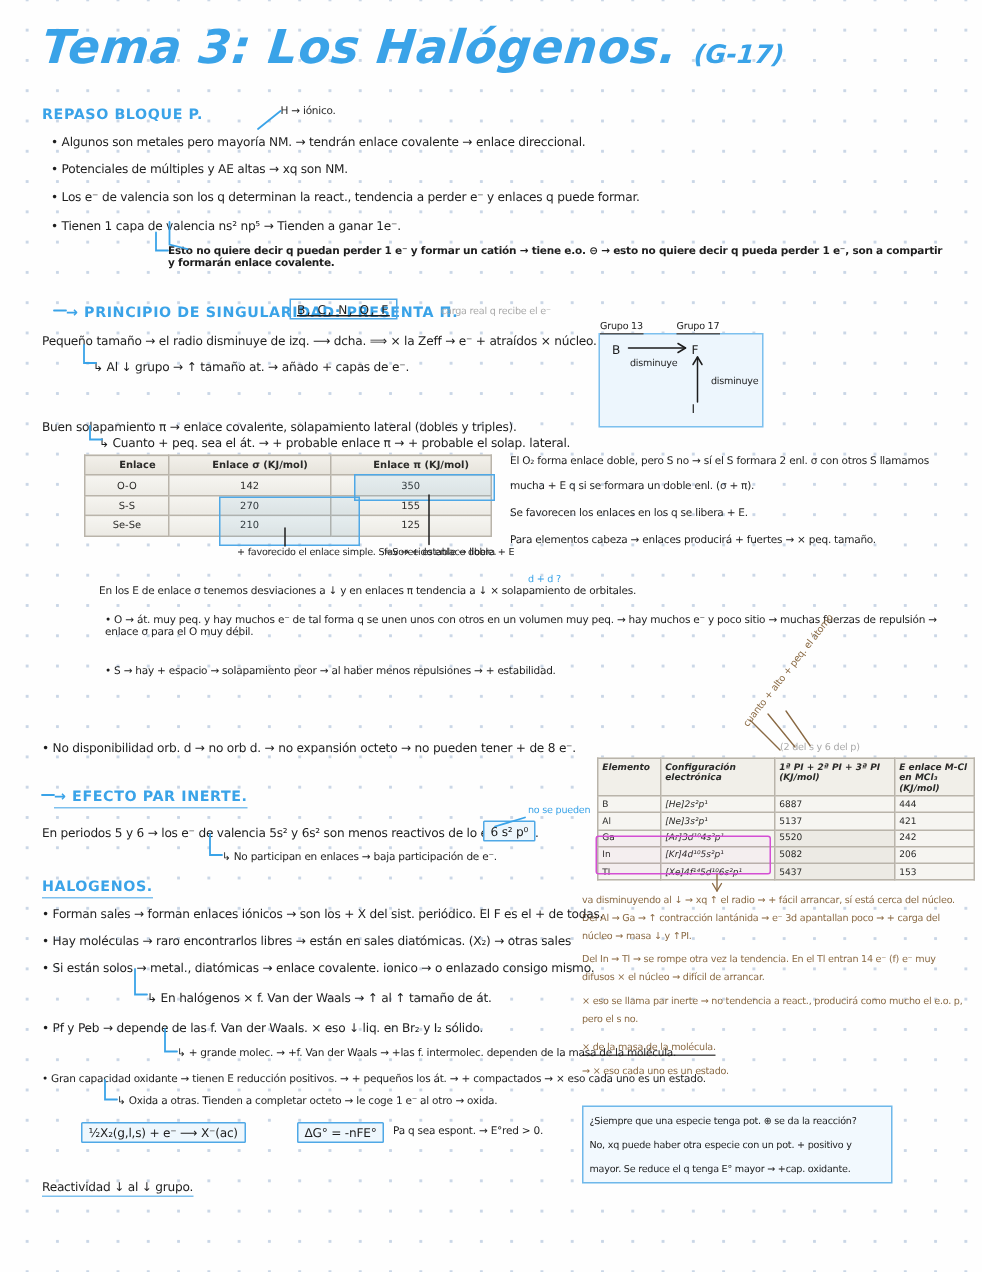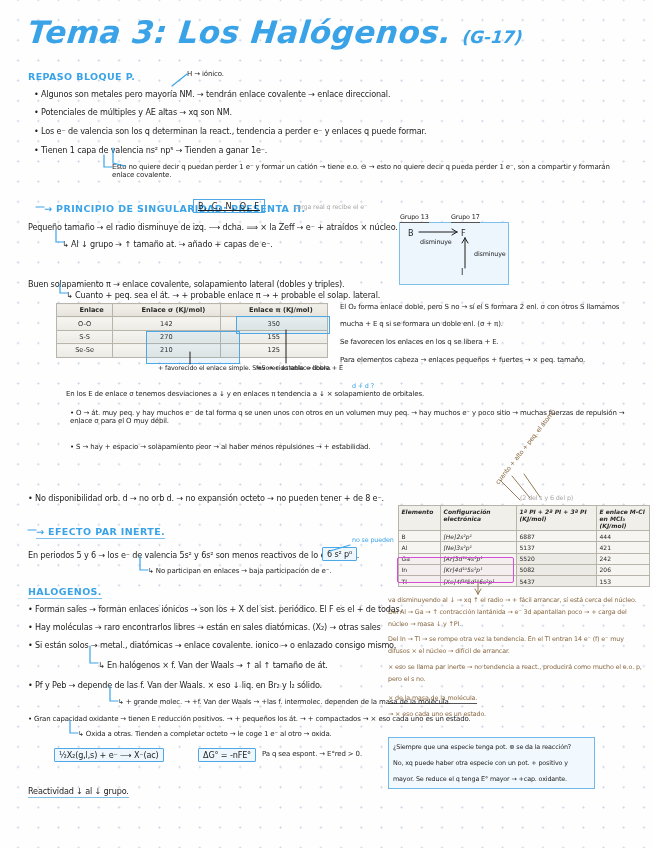--- a/index.html
+++ b/index.html
@@ -132,21 +132,21 @@
     <span class="sub">(G-17)</span>
   </div>
 
   <div class="hw h2" style="left:28px;top:71px;">REPASO BLOQUE P.</div>
   <div class="hw t7 black" style="left:187px;top:70px;">H → iónico.</div>
 
   <div class="hw t8 black" style="left:34px;top:89px;">• Algunos son metales pero mayoría NM. → tendrán enlace covalente → enlace direccional.</div>
   <div class="hw t8 black" style="left:34px;top:107px;">• Potenciales de múltiples y AE altas → xq son NM.</div>
   <div class="hw t8 black" style="left:34px;top:126px;">• Los e⁻ de valencia son los q determinan la react., tendencia a perder e⁻ y enlaces q puede formar.</div>
   <div class="hw t8 black" style="left:34px;top:145px;">• Tienen 1 capa de valencia ns² np⁵ → Tienden a ganar 1e⁻.</div>
-  <div class="hw t7 black" style="left:112px;top:163px;max-width:520px;white-space:normal;width:520px;">Esto no quiere decir q puedan perder 1 e⁻ y formar un catión → tiene e.o. ⊖ → esto no quiere decir q pueda perder 1 e⁻, son a compartir y formarán enlace covalente.</div>
+  <div class="hw t7 black" style="left:112px;top:163px;max-width:520px;white-space:normal;width:520px;font-weight:bold;">Esto no quiere decir q puedan perder 1 e⁻ y formar un catión → tiene e.o. ⊖ → esto no quiere decir q pueda perder 1 e⁻, son a compartir y formarán enlace covalente.</div>
 
   <div class="hw h2" style="left:44px;top:203px;">→ Principio de singularidad: presenta π.</div>
   <div class="hw t8 black boxed-plain" style="left:193px;top:199px;letter-spacing:1px;">B, C, N, O, F</div>
   <div class="hw t65 grey" style="left:294px;top:203px;text-align:right;">carga real q recibe el e⁻</div>
 
   <div class="hw t8 black" style="left:28px;top:222px;">Pequeño tamaño → el radio disminuye de izq. ⟶ dcha. ⟹ × la Zeff → e⁻ + atraídos × núcleo.</div>
   <div class="hw t8 black" style="left:62px;top:239px;">↳ Al ↓ grupo → ↑ tamaño at. → añado + capas de e⁻.</div>
 
   <div class="diagbox" style="left:399px;top:222px;width:108px;height:61px;"></div>
   <div class="hw t65 black ulk" style="left:400px;top:213px;">Grupo 13</div>
@@ -189,21 +189,21 @@
 
   <div class="hl hl-blue" style="left:236px;top:316px;width:92px;height:16px;"></div>
   <div class="hl hl-blue" style="left:146px;top:331px;width:92px;height:31px;"></div>
 
   <div class="hw t65 black" style="left:158px;top:364px;text-align:center;">+ favorecido el enlace simple. S=S → + estable → libera + E</div>
   <div class="hw t65 black" style="left:256px;top:364px;">favorecido enlace doble.</div>
 
   <div class="hw t7 black" style="left:340px;top:303px;">El O₂ forma enlace doble, pero S no → sí el S formara 2 enl. σ con otros S llamamos</div>
   <div class="hw t7 black" style="left:340px;top:320px;">mucha + E q si se formara un doble enl. (σ + π).</div>
   <div class="hw t7 black" style="left:340px;top:338px;">Se favorecen los enlaces en los q se libera + E.</div>
-  <div class="hw t7 black" style="left:340px;top:356px;">Para elementos cabeza → enlaces pequeños + fuertes → × peq. tamaño.</div>
+  <div class="hw t7 black" style="left:340px;top:356px;">Para elementos cabeza → enlaces producirá + fuertes → × peq. tamaño.</div>
 
   <div class="hw t65 blue" style="left:352px;top:382px;">d + d ?</div>
   <div class="hw t7 black" style="left:66px;top:390px;">En los E de enlace σ tenemos desviaciones a ↓ y en enlaces π tendencia a ↓  × solapamiento de orbitales.</div>
   <div class="hw t7 black" style="left:70px;top:409px;width:560px;white-space:normal;">• O → át. muy peq. y hay muchos e⁻ de tal forma q se unen unos con otros en un volumen muy peq. → hay muchos e⁻ y poco sitio → muchas fuerzas de repulsión → enlace σ para el O muy débil.</div>
   <div class="hw t7 black" style="left:70px;top:443px;">• S → hay + espacio → solapamiento peor → al haber menos repulsiones → + estabilidad.</div>
 
   <div class="hw t8 black" style="left:28px;top:493px;">• No disponibilidad orb. d → no orb d. → no expansión octeto → no pueden tener + de 8 e⁻.</div>
   <div class="hw t65 grey" style="left:520px;top:494px;">(2 del s y 6 del p)</div>
 
   <div class="hw h2 ul" style="left:36px;top:526px;">→ Efecto par inerte.</div>

